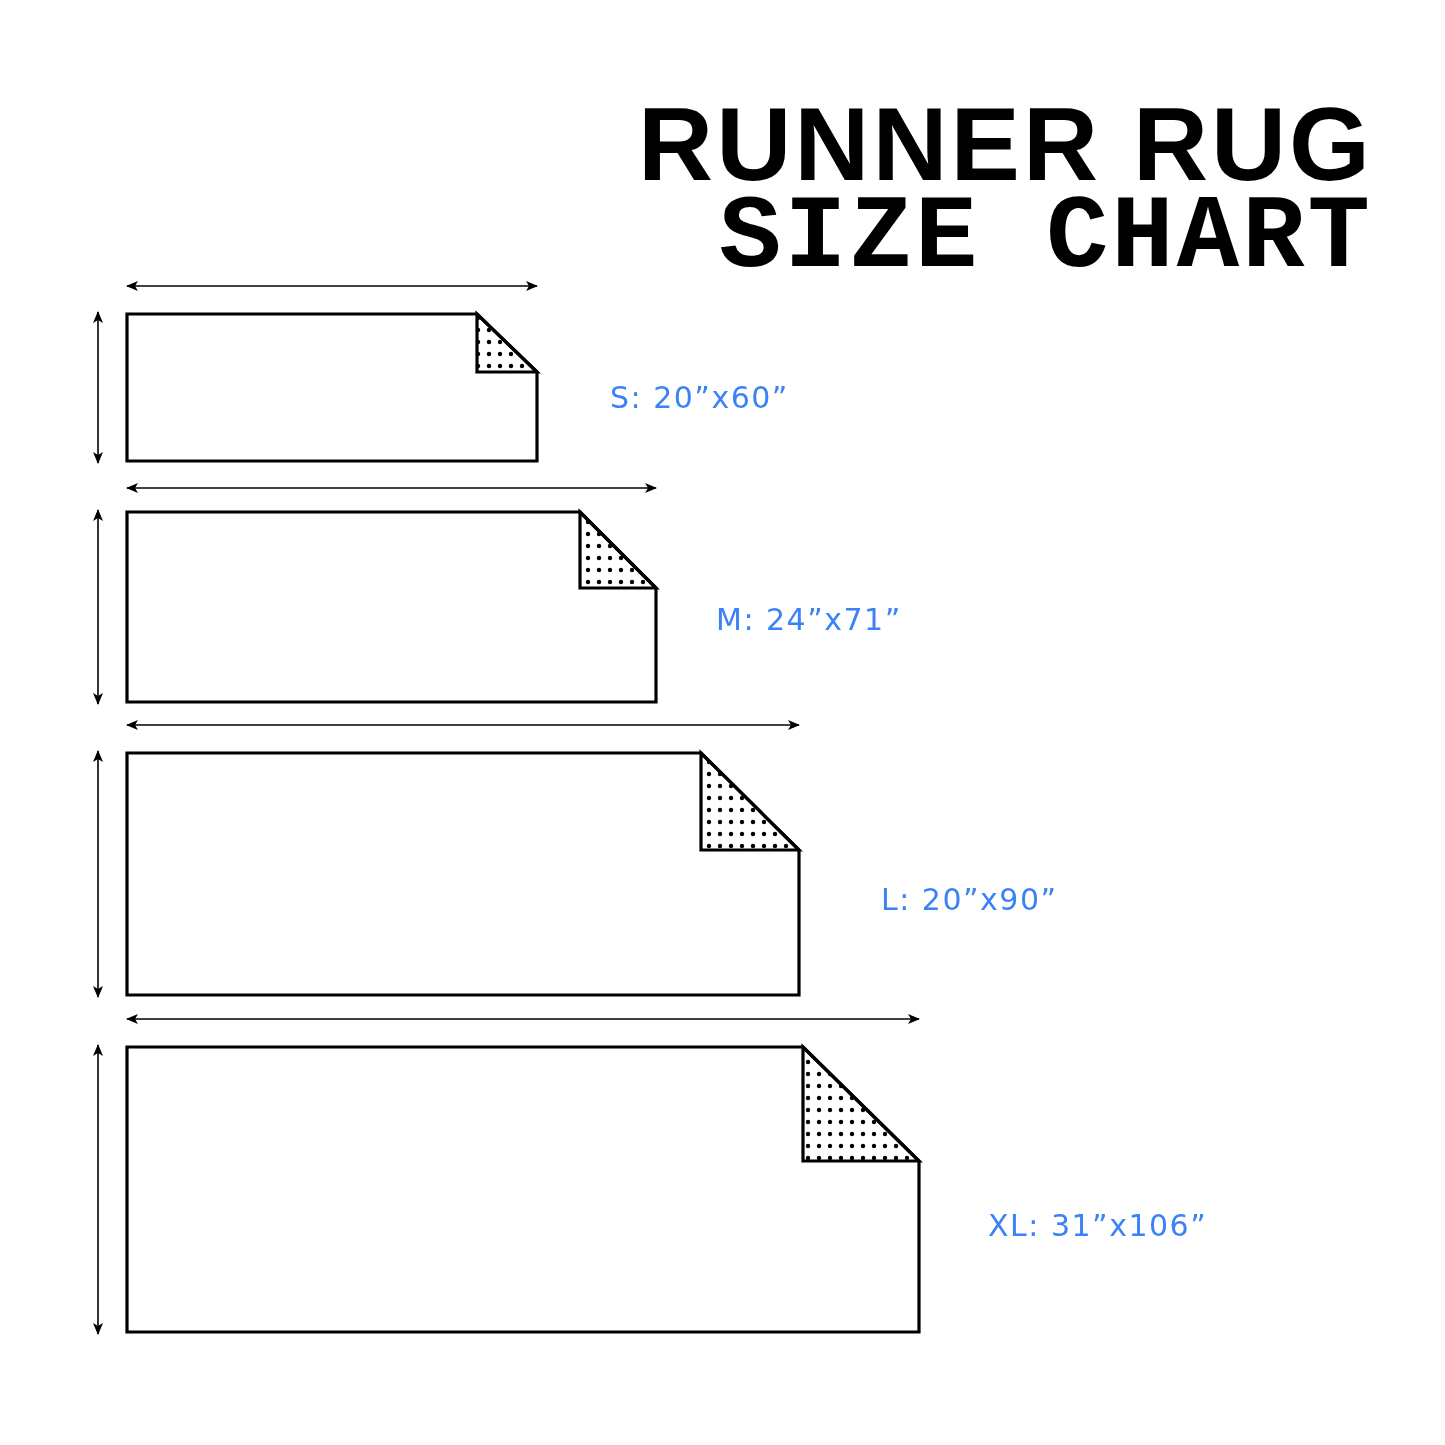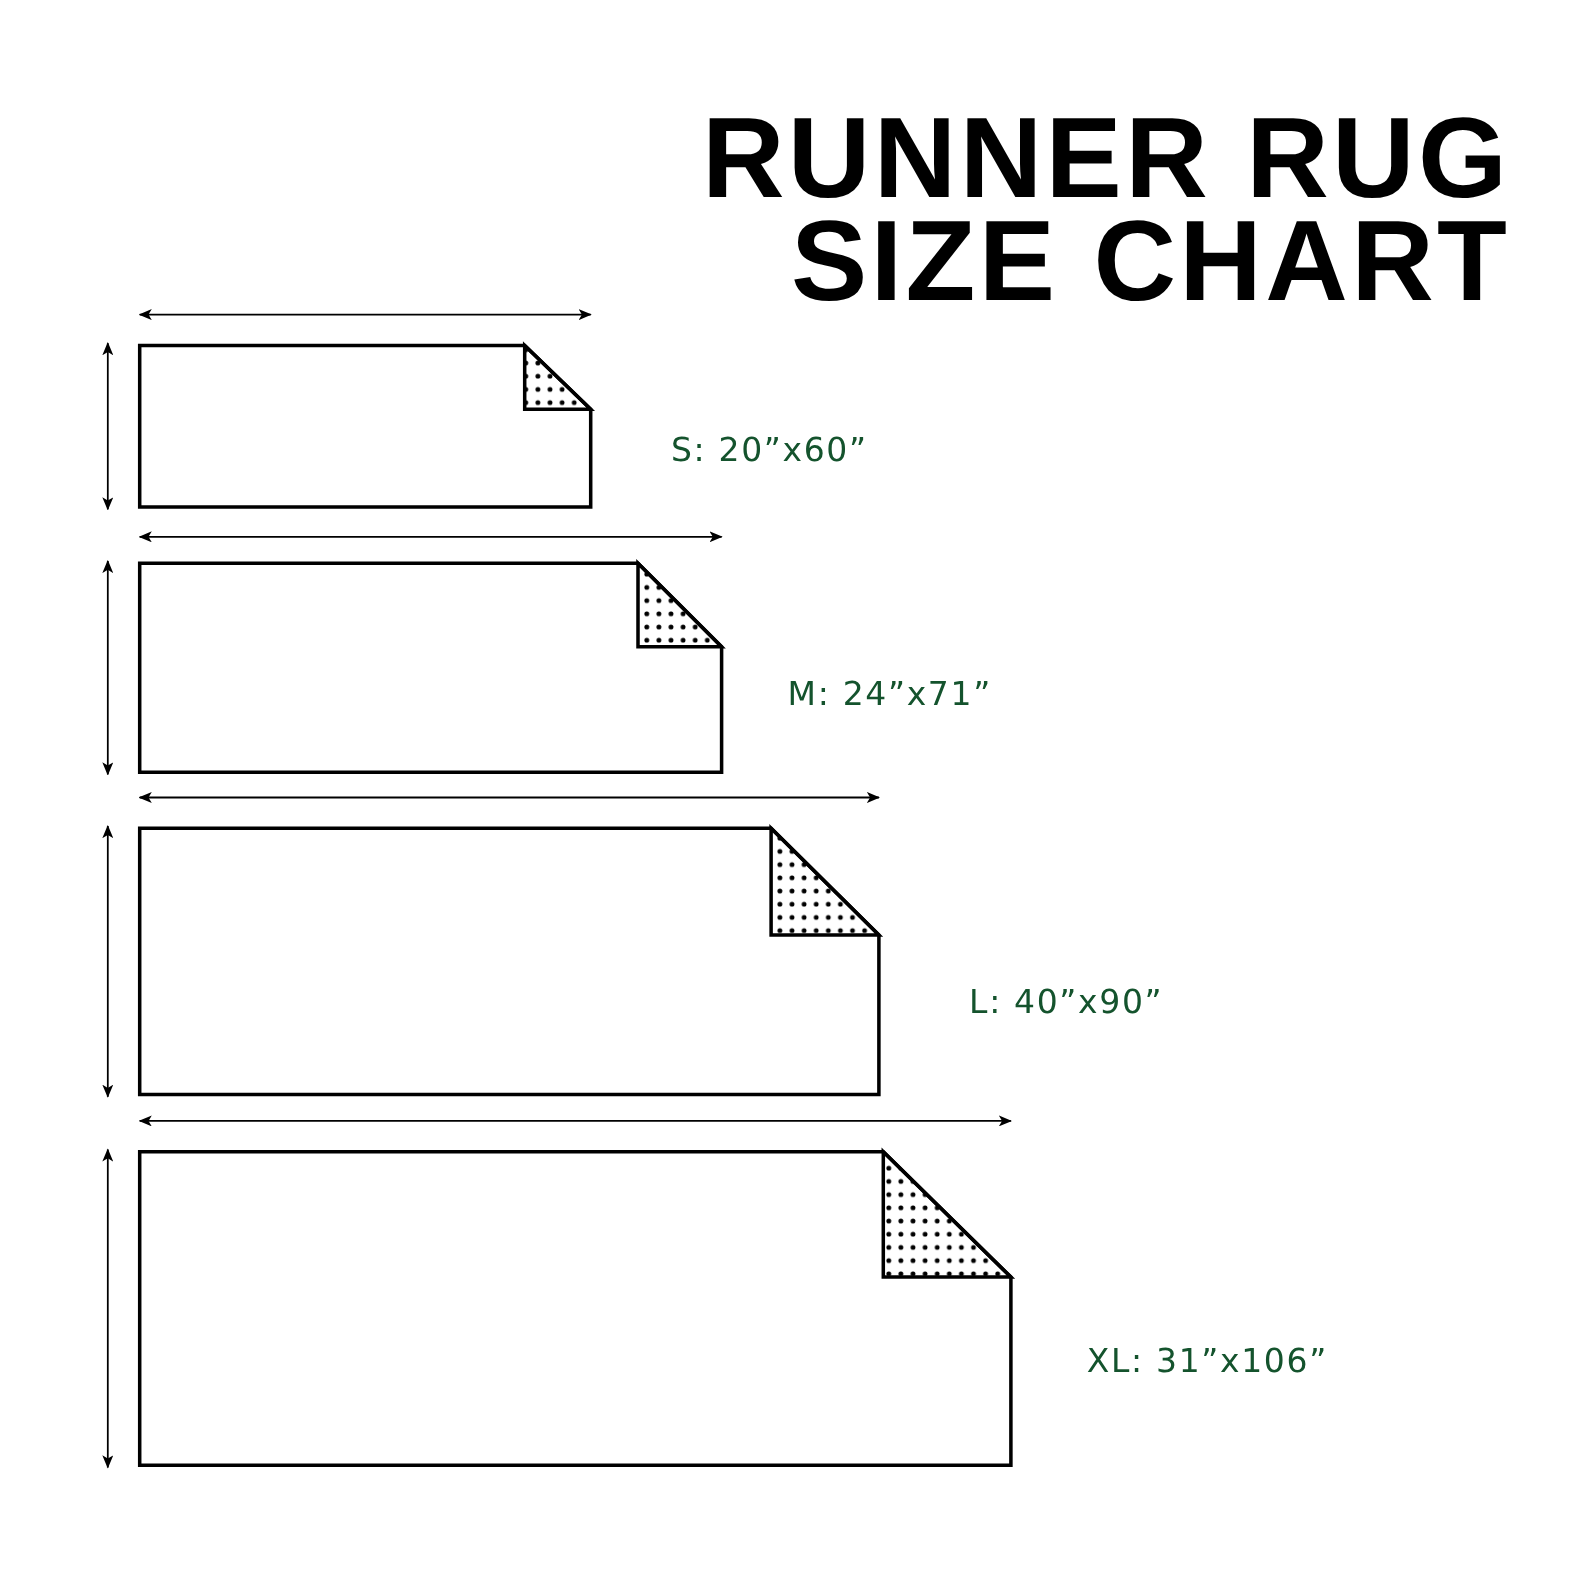--- a/index.html
+++ b/index.html
@@ -1,21 +1,21 @@
 <!DOCTYPE html>
 <html><head>
   <meta charset="utf-8">
   <style>
     html, body { margin: 0; padding: 0; background: #ffffff; }
     body { width: 1445px; height: 1445px; position: relative; overflow: hidden; font-family: "DejaVu Sans", sans-serif; }
     .title { position: absolute; right: 72px; text-align: right; font-family: "Liberation Sans", "DejaVu Sans", sans-serif; font-weight: 700; color: #000; letter-spacing: 3px; line-height: 1; font-size: 104px; }
     .title.line1 { top: 92px; }
-    .title.line2 { top: 186px; }
+    .title.line2 { top: 186px; font-family: Liberation Mono, monospace; }
     svg.diagram { position: absolute; left: 0; top: 0; }
-    .size-label { position: absolute; font-family: "DejaVu Sans", sans-serif; font-size: 30px; color: #14532d; letter-spacing: 1.5px; white-space: nowrap; margin-top: 12px; }
+    .size-label { position: absolute; font-family: "DejaVu Sans", sans-serif; font-size: 30px; color: #3b82f6; letter-spacing: 1.5px; white-space: nowrap; }
   </style>
 </head>
 <body>
 
 <div class="title line1">RUNNER RUG</div>
 <div class="title line2">SIZE CHART</div>
 
 <svg class="diagram" id="diagram" width="1445" height="1445" viewBox="0 0 1445 1445" xmlns="http://www.w3.org/2000/svg">
   <defs>
     <pattern id="dots" x="0" y="0" width="11" height="12" patternUnits="userSpaceOnUse">
@@ -49,15 +49,15 @@
         <line x1="98" y1="1045" x2="98" y2="1334" stroke="#000000" stroke-width="1.6" marker-start="url(#arrowhead)" marker-end="url(#arrowhead)"></line>
         <path d="M127,1047 L803,1047 L919,1161 L919,1332 L127,1332 Z" fill="#fff" stroke="#000000" stroke-width="3.2" stroke-linejoin="miter"></path>
         <path d="M803,1047 L919,1161 L803,1161 Z" fill="url(#dots)" stroke="#000000" stroke-width="3.2" stroke-linejoin="miter"></path>
       </g>
     </g>
 </svg>
 
 <div id="labels">
     <div class="size-label" style="left: 610px; top: 380px;">S: 20”x60”</div>
     <div class="size-label" style="left: 716px; top: 602px; text-align: right;">M: 24”x71”</div>
-    <div class="size-label" style="left: 881px; top: 882px;">L: 40”x90”</div>
+    <div class="size-label" style="left: 881px; top: 882px;">L: 20”x90”</div>
     <div class="size-label" style="left: 988px; top: 1208px;">XL: 31”x106”</div>
   </div>
 
 </body></html>

